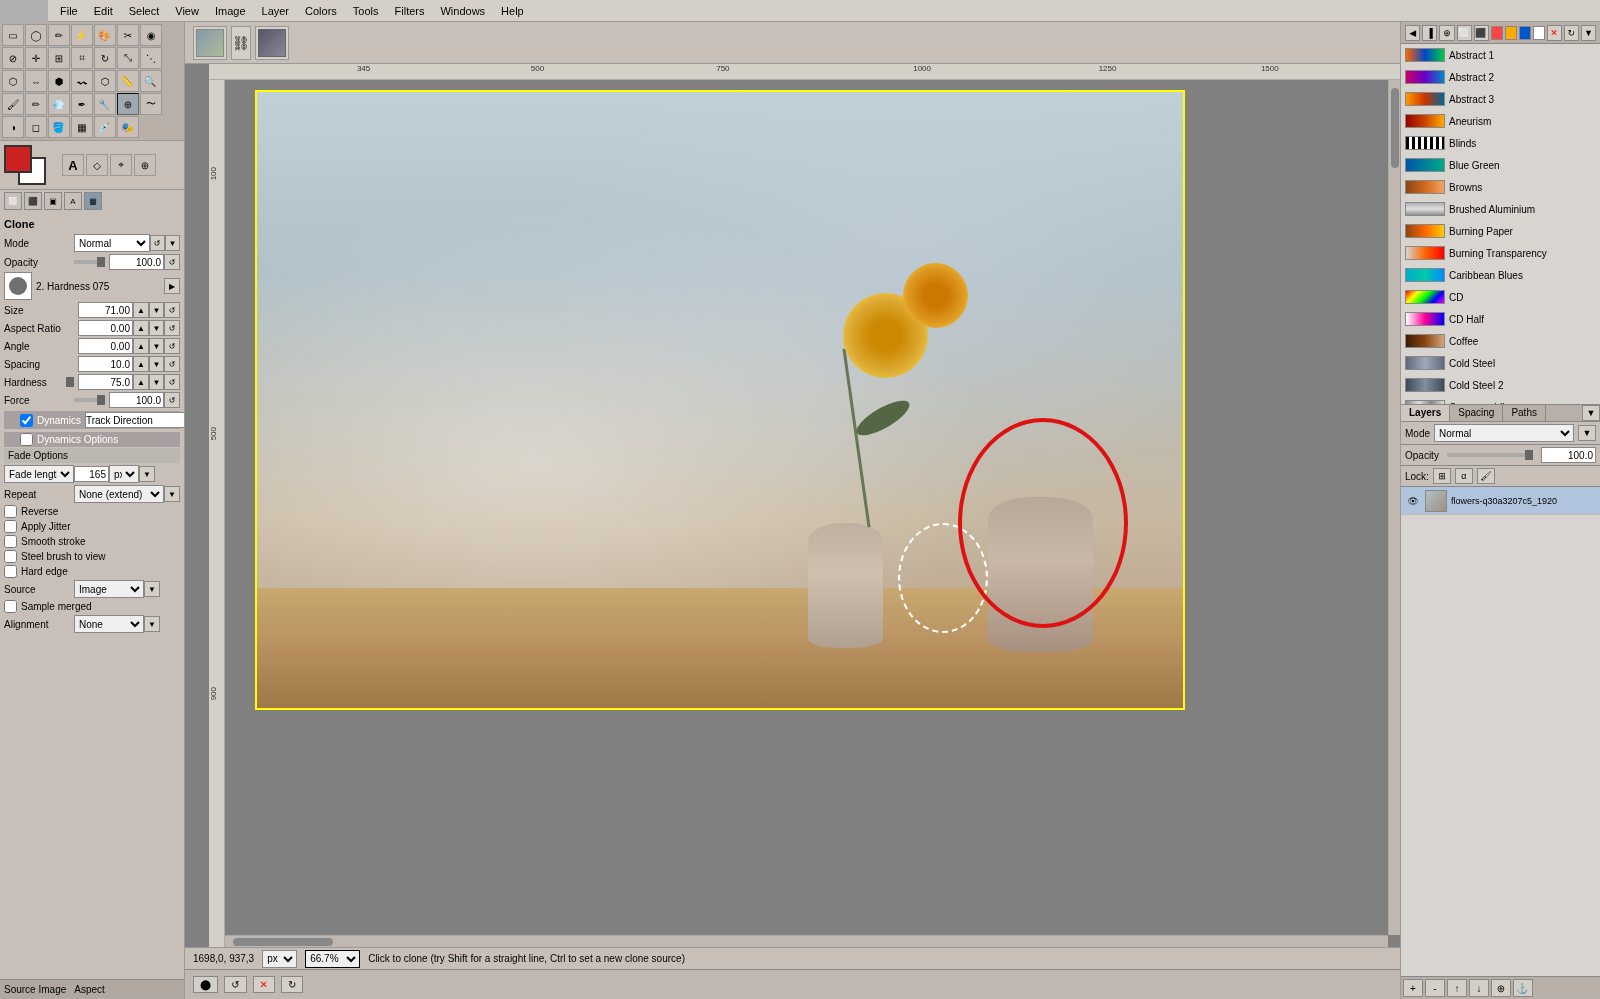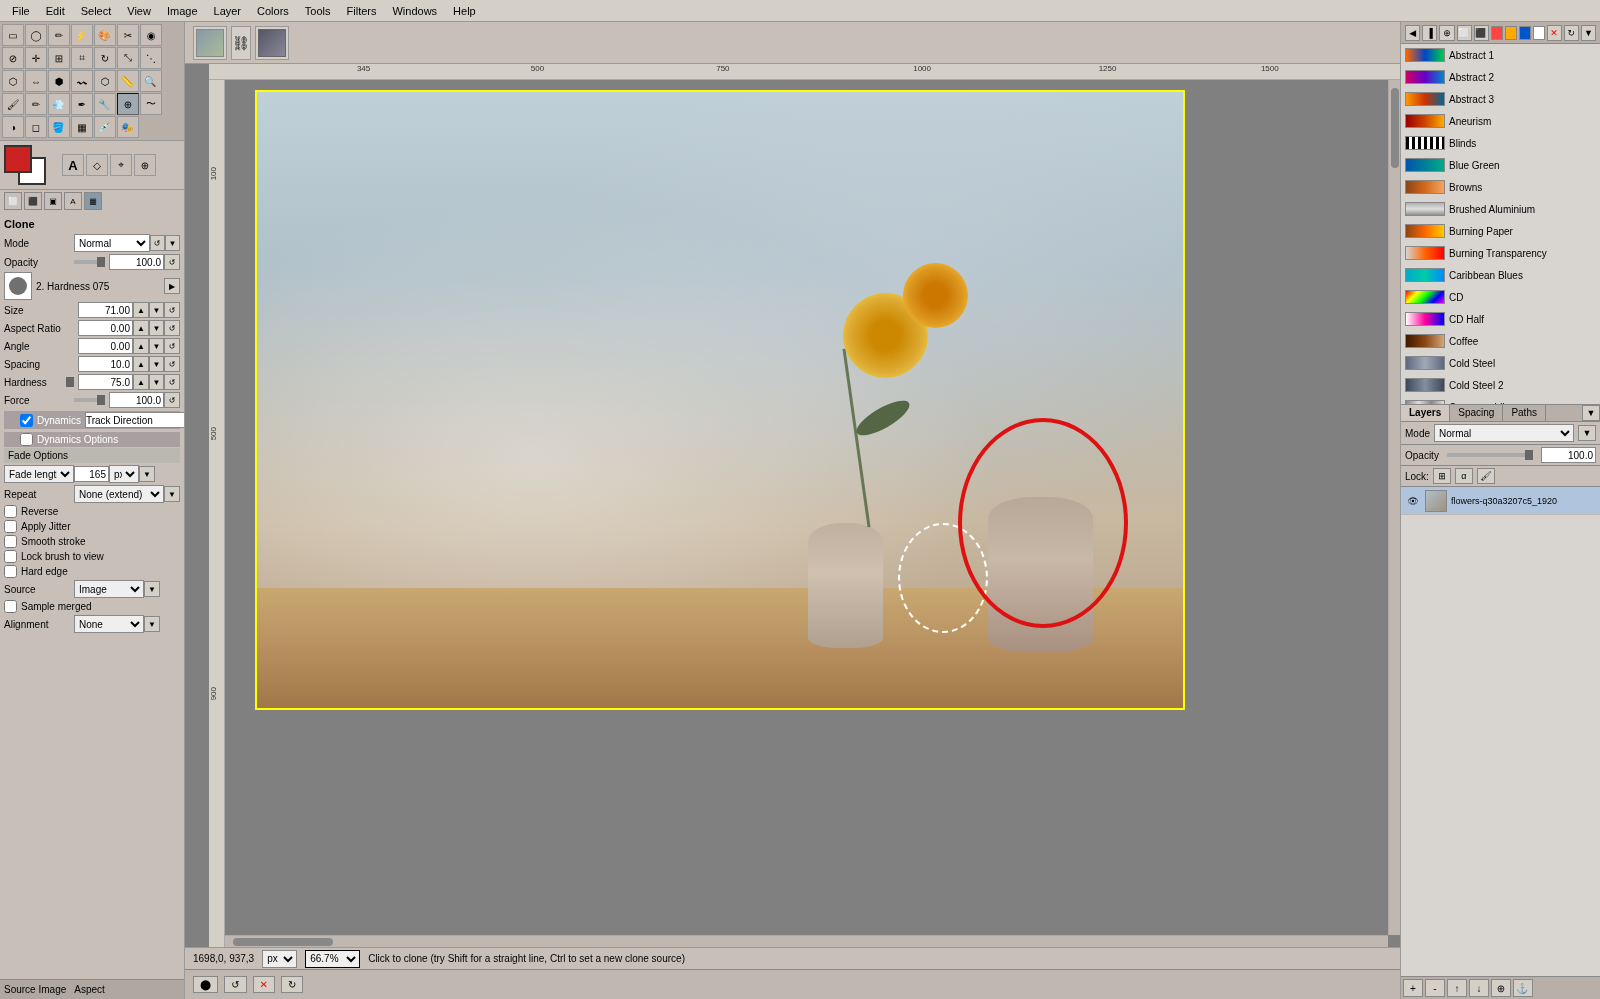--- a/index.html
+++ b/index.html
@@ -1,19 +1,19 @@
 <!DOCTYPE html>
 <html><head>
   <meta charset="utf-8">
   <style>
     * { margin: 0; padding: 0; box-sizing: border-box; }
     body { width: 1600px; height: 999px; overflow: hidden; background: #b0b0b0; font-family: 'Arial', sans-serif; font-size: 11px; color: #000; display: flex; flex-direction: column; }
 
     
-    #menu-bar { height: 22px; background: #d4d0c8; display: flex; align-items: center; padding: 0 4px; border-bottom: 1px solid #999; flex-shrink: 0; }
+    #menu-bar { height: 22px; background: #d4d0c8; display: flex; align-items: center; padding: 0 4px; border-bottom: 1px solid #999; flex-shrink: 0; margin-left: 48px; }
     .menu-item { padding: 2px 8px; cursor: pointer; font-size: 11px; }
 
     
     #main { display: flex; flex: 1; overflow: hidden; }
 
     
     #toolbox { width: 185px; background: #c8c0b8; border-right: 1px solid #999; display: flex; flex-direction: column; flex-shrink: 0; overflow-y: auto; }
 
     #tool-icons-top { display: flex; flex-wrap: wrap; padding: 2px; gap: 1px; background: #b8b0a8; border-bottom: 1px solid #999; }
     .tool-icon { width: 22px; height: 22px; display: flex; align-items: center; justify-content: center; background: #c8c0b8; border: 1px solid #999; cursor: pointer; font-size: 10px; }
@@ -364,21 +364,21 @@
       <div class="option-row">
         <input type="checkbox" class="option-checkbox" style="">
         <span>Apply Jitter</span>
       </div>
       <div class="option-row">
         <input type="checkbox" class="option-checkbox" style="">
         <span>Smooth stroke</span>
       </div>
       <div class="option-row">
         <input type="checkbox" class="option-checkbox" style="">
-        <span>Lock brush to view</span>
+        <span>Steel brush to view</span>
       </div>
       <div class="option-row">
         <input type="checkbox" class="option-checkbox" style="">
         <span>Hard edge</span>
       </div>
 
       <div class="option-row">
         <span class="option-label">Source</span>
         <select style="height:18px; font-size:10px; border:1px solid #888; width:70px;">
           <option>Image</option>

